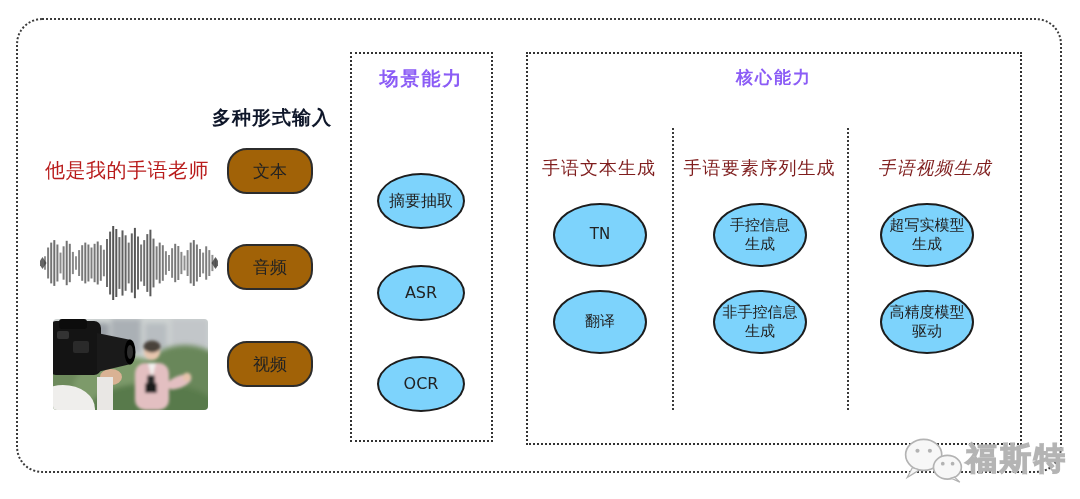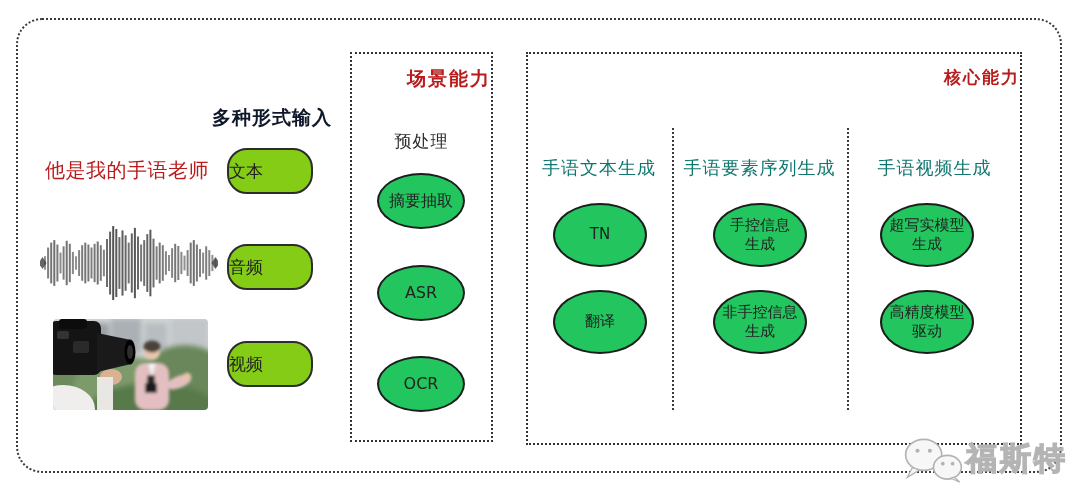--- a/index.html
+++ b/index.html
@@ -10,59 +10,59 @@
   
   .outer-frame{position:absolute;left:16px;top:18px;width:1046px;height:455px;
     border:2px dotted #3b3b3b;border-radius:26px;}
 
   
   .input-label{position:absolute;left:198px;top:105px;width:148px;text-align:center;
     font-size:19px;font-weight:bold;color:#0f172a;letter-spacing:1px;}
   .sample-text{position:absolute;left:45px;top:157px;width:180px;
     font-size:20px;color:#b91c1c;letter-spacing:0.5px;white-space:nowrap;}
   .chip{position:absolute;left:227px;width:86px;height:46px;border:2px solid #2c2c2c;
-    border-radius:20px;background:#84cc16;display:flex;align-items:center;
+    border-radius:20px;background:#a16207;display:flex;align-items:center;justify-content:center;
     font-size:17px;color:#222;}
   .chip-text{top:148px;} .chip-audio{top:244px;} .chip-video{top:341px;}
 
   .waveform-wrap{position:absolute;left:40px;top:224px;width:178px;height:78px;}
   .photo-wrap{position:absolute;left:53px;top:319px;width:155px;height:91px;
     border-radius:4px;overflow:hidden;}
 
   
   .dashed-box{position:absolute;border:2px dotted #333;background:transparent;}
   .scene-box{left:350px;top:52px;width:143px;height:390px;}
   .core-box{left:526px;top:52px;width:496px;height:393px;}
-  .box-title{position:absolute;left:0;width:100%;top:62px;text-align:right;
-    font-size:20px;font-weight:bold;color:#b91c1c;letter-spacing:2px;}
+  .box-title{position:absolute;left:0;width:100%;top:62px;text-align:center;
+    font-size:20px;font-weight:bold;color:#8b5cf6;letter-spacing:2px;}
   .scene-box .box-title{top:12px;font-size:19px;}
   .core-box .box-title{top:12px;font-size:17px;}
   .scene-subtitle{position:absolute;left:0;top:76px;width:100%;text-align:center;
     font-size:17px;color:#2a2a2a;letter-spacing:1px;}
 
-  .node{position:absolute;border:2.5px solid #1d1d1d;border-radius:50%;background:#22c55e;
+  .node{position:absolute;border:2.5px solid #1d1d1d;border-radius:50%;background:#7dd3fc;
     display:flex;flex-direction:column;align-items:center;justify-content:center;
     text-align:center;color:#222;}
   .node span{display:block;line-height:1.3;}
   .scene-node{left:377px;width:88px;height:56px;font-size:16px;}
   .sn-0{top:173px;} .sn-1{top:265px;} .sn-2{top:356px;}
 
   .core-node{width:94px;height:64px;font-size:15px;}
   .row-0{top:203px;} .row-1{top:290px;}
   .colx-0{left:553px;} .colx-1{left:713px;} .colx-2{left:880px;}
 
   .col-divider{position:absolute;top:128px;height:282px;width:0;
     border-left:2px dotted #3a3a3a;}
   .divider-1{left:672px;} .divider-2{left:847px;}
 
-  .col-header{position:absolute;top:156px;text-align:center;font-size:18px;color:#0f766e;
+  .col-header{position:absolute;top:156px;text-align:center;font-size:18px;color:#7f1d1d;
     letter-spacing:1px;}
   .colh-0{left:526px;width:146px;}
   .colh-1{left:672px;width:175px;}
-  .colh-2{left:847px;width:175px;}
+  .colh-2{left:847px;width:175px;font-style:italic;}
 
   
   .watermark{position:absolute;left:902px;top:427px;display:flex;align-items:center;z-index:5;margin-top:8px;}
   .wm-icon{width:64px;height:48px;}
   .wm-text{font-size:31px;font-weight:bold;color:#f3f3f3;letter-spacing:3px;
     -webkit-text-stroke:1.3px #b4b4b4;text-shadow:0 0 1px #c4c4c4;white-space:nowrap;}
 </style>
 </head>
 <body>
 
@@ -190,21 +190,20 @@
         <ellipse cx="77" cy="33" rx="5.5" ry="12.5" fill="#000000"></ellipse>
         <ellipse cx="77" cy="33" rx="3" ry="7" fill="#2e2e2e"></ellipse>
         <rect x="4" y="12" width="12" height="8" rx="2" fill="#333333"></rect>
         <rect x="20" y="22" width="16" height="12" rx="2" fill="#2a2a2a"></rect>
       </g>
     </svg>
   </div>
 
   <div class="dashed-box scene-box">
     <div class="box-title">场景能力</div>
-    <div class="scene-subtitle">预处理</div>
   </div>
   <div class="node scene-node sn-0">
     <span>摘要抽取</span>
   </div>
   <div class="node scene-node sn-2">
     <span>OCR</span>
   </div>
   <div class="node scene-node sn-1">
     <span>ASR</span>
   </div>

